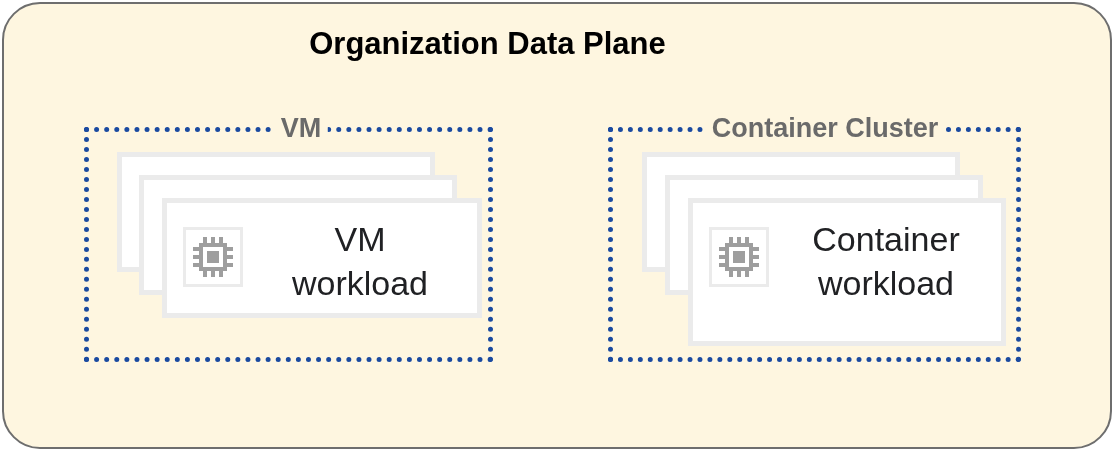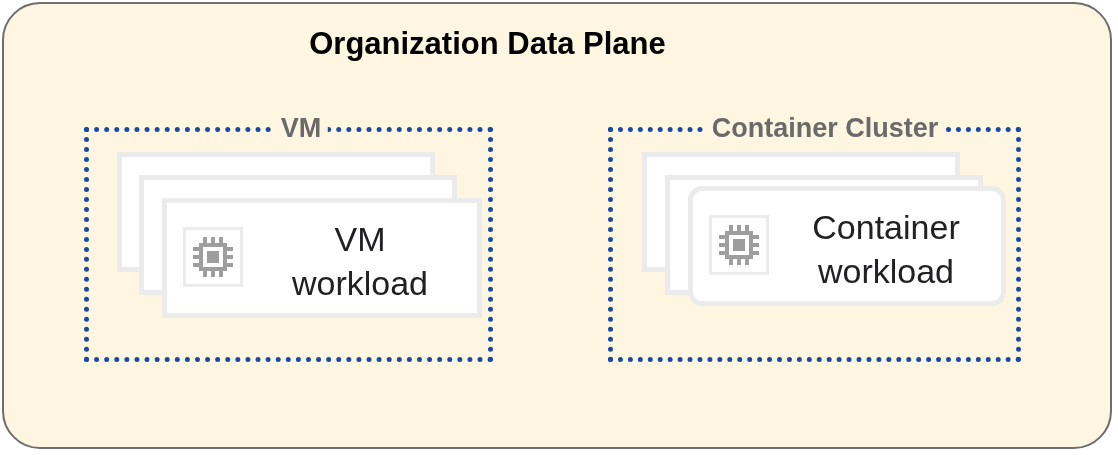--- a/index.html
+++ b/index.html
@@ -55,21 +55,21 @@
     <div>VM</div>
     <div>workload</div>
   </div>
 </div>
 
 <div class="group" style="left:608px; top:127px; width:413px; height:235px;">
   <div class="group-label" style="left:212px;">Container Cluster</div>
 </div>
 <div class="card" style="left:642px; top:152px; width:318px; height:120px;"></div>
 <div class="card" style="left:665px; top:175px; width:318px; height:120px;"></div>
-<div class="card" style="left:688px; top:186px; width:318px; height:120px;border-radius:14px;">
+<div class="card" style="left:688px; top:198px; width:318px; height:148px;">
   <div class="icon-box" style="left:16px; top:24px;">
     <svg width="54" height="54" viewBox="0 0 54 54">
       <g fill="#9e9e9e">
         <rect x="13" y="13" width="28" height="28"></rect>
         <rect x="17" y="7" width="4" height="6"></rect>
           <rect x="25" y="7" width="4" height="6"></rect>
           <rect x="33" y="7" width="4" height="6"></rect>
         <rect x="17" y="41" width="4" height="6"></rect>
           <rect x="25" y="41" width="4" height="6"></rect>
           <rect x="33" y="41" width="4" height="6"></rect>

